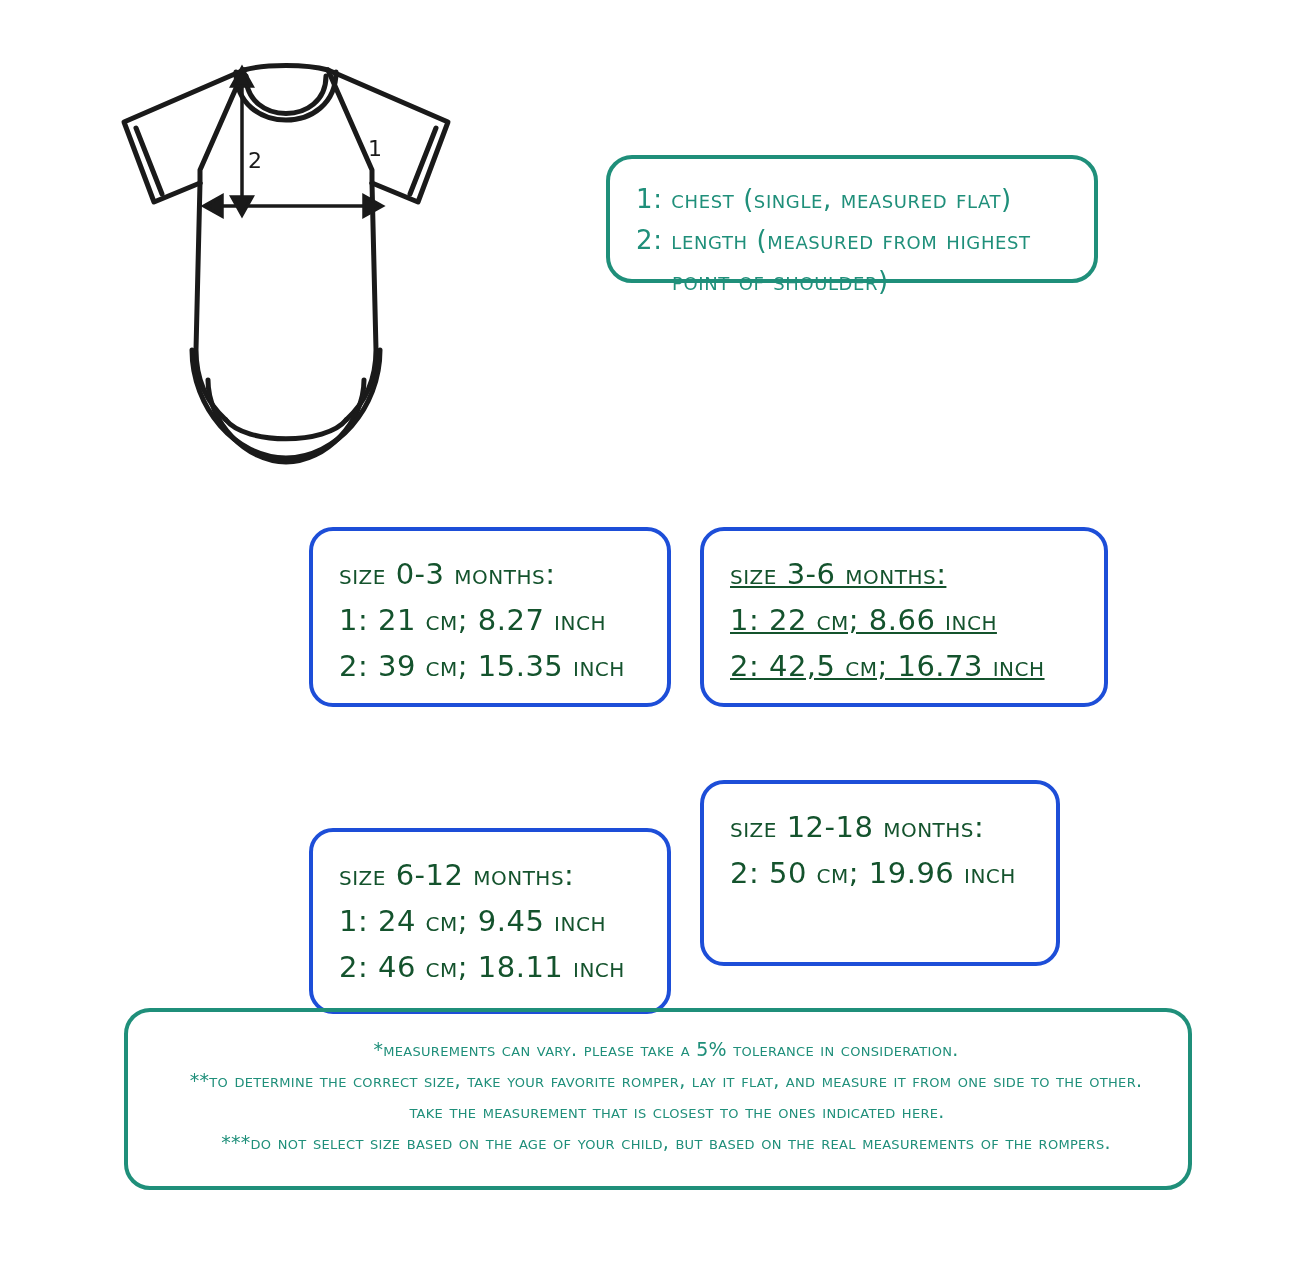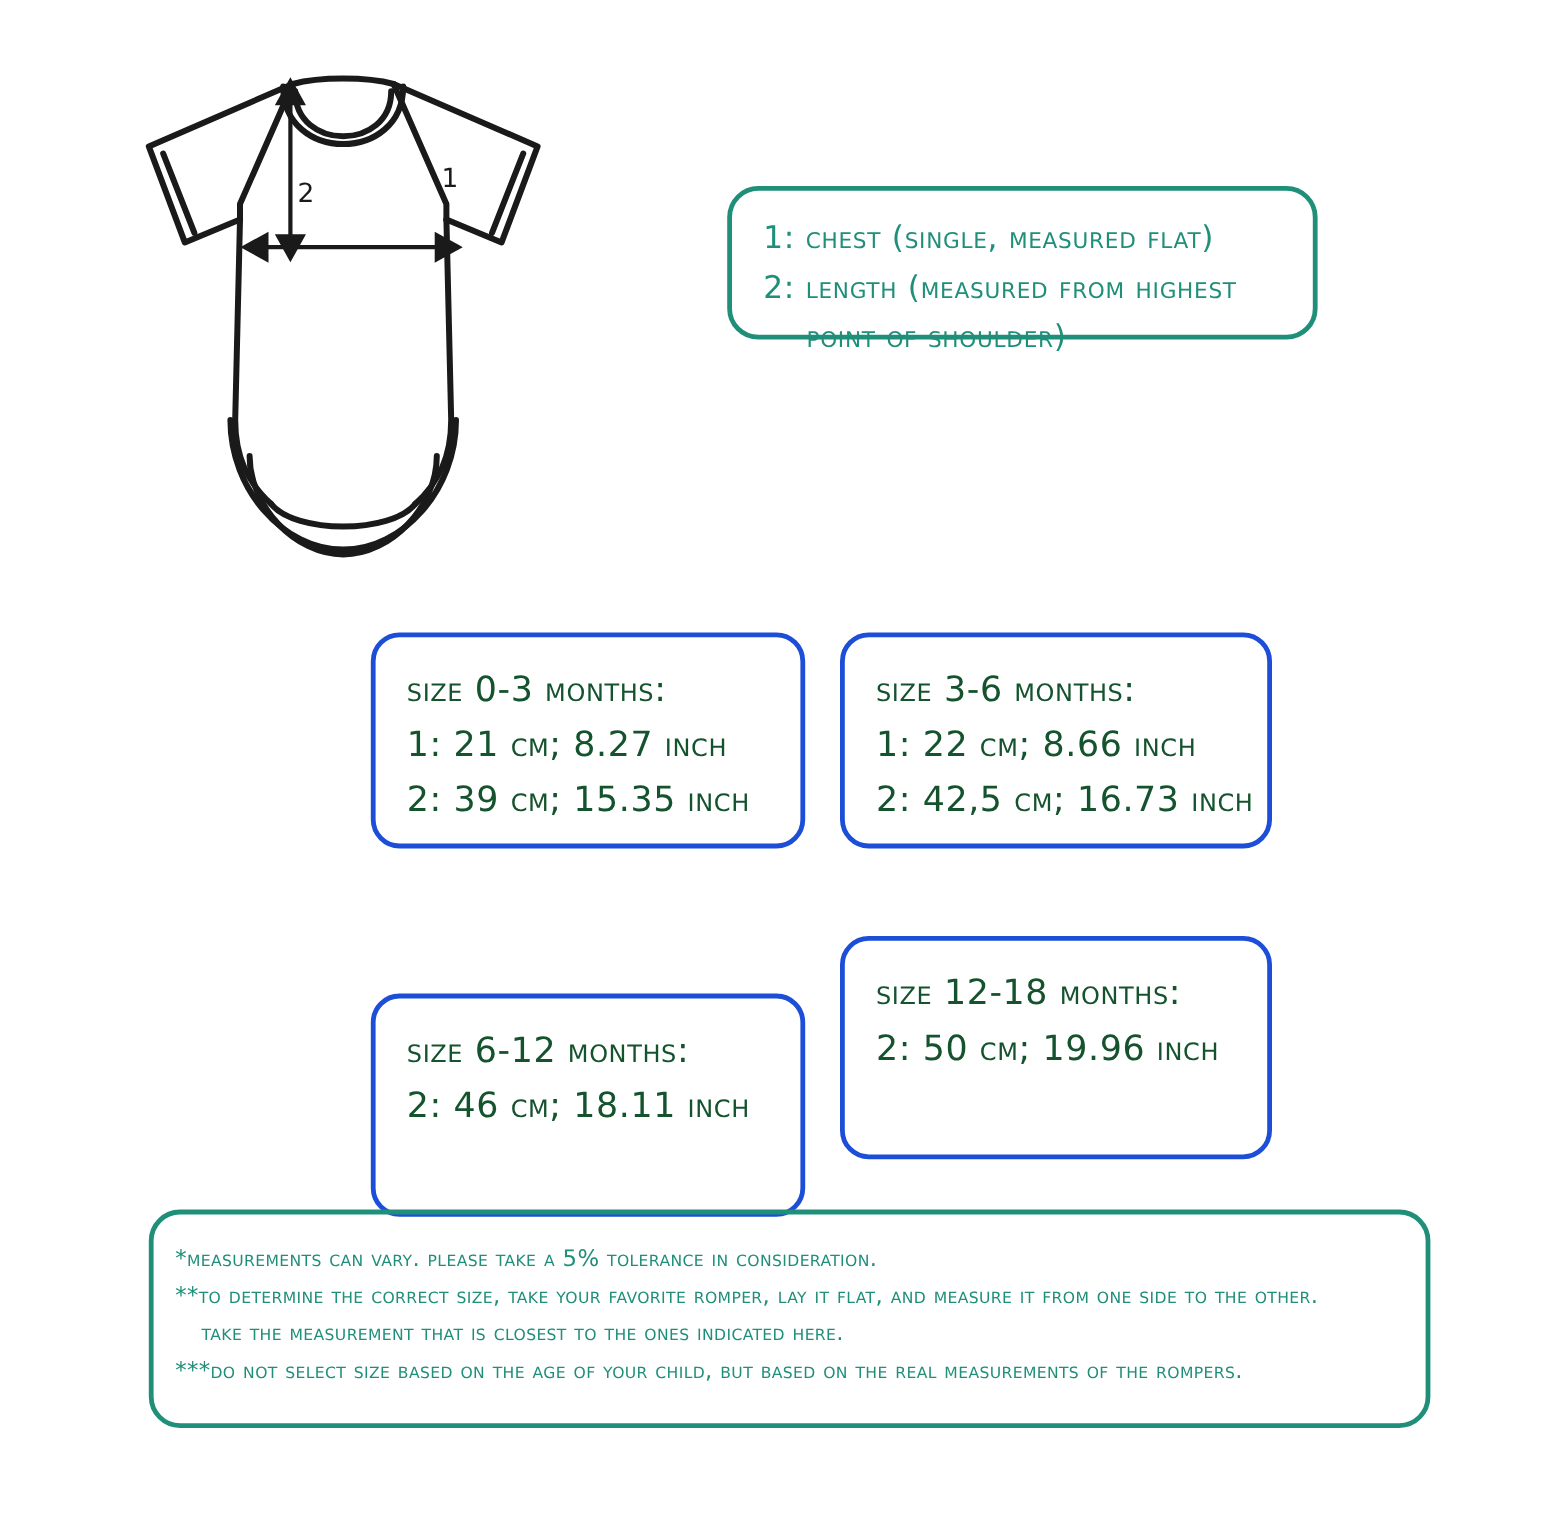--- a/index.html
+++ b/index.html
@@ -73,36 +73,37 @@
   .size-card .row {
     font-size: 29px;
     line-height: 46px;
     font-variant: small-caps;
     text-transform: lowercase;
     letter-spacing: 0.5px;
     white-space: nowrap;
   }
 
   #card-0-3  { left: 309px; top: 527px; width: 362px; height: 180px; }
-  #card-3-6  { left: 700px; top: 527px; width: 360px; height: 180px; }
+  #card-3-6  { left: 700px; top: 527px; width: 408px; height: 180px; text-decoration: underline; }
   #card-6-12 { left: 309px; top: 780px; width: 362px; height: 186px; margin-top: 48px; }
   #card-12-18{ left: 700px; top: 780px; width: 360px; height: 186px; }
 
   
   .notes-box {
     position: absolute;
     left: 124px;
     top: 1008px;
     width: 1068px;
     height: 182px;
     box-sizing: border-box;
     border: 4px solid #1f8f7a;
     border-radius: 26px;
-    padding: 22px 28px 0 18px;
+    padding: 22px 28px 0 44px;
     color: #1f8f7a;
+    text-align: center;
   }
   .notes-box .note {
     font-size: 19px;
     line-height: 31px;
     font-variant: small-caps;
     text-transform: lowercase;
     letter-spacing: 0.3px;
     white-space: nowrap;
   }
   .notes-box .note.indent { padding-left: 22px; }
@@ -168,20 +169,21 @@
   </div>
 
   <div class="size-card" id="card-3-6">
     <div class="title">Size 3-6 months:</div>
     <div class="row">1: 22 cm; 8.66 inch</div>
     <div class="row">2: 42,5 cm; 16.73 inch</div>
   </div>
 
   <div class="size-card" id="card-6-12">
     <div class="title">Size 6-12 months:</div>
+    <div class="row">1: 24 cm; 9.45 inch</div>
     <div class="row">2: 46 cm; 18.11 inch</div>
   </div>
 
   <div class="size-card" id="card-12-18">
     <div class="title">Size 12-18 months:</div>
     <div class="row">2: 50 cm; 19.96 inch</div>
   </div>
 
   <div class="notes-box">
     <div class="note">*Measurements can vary. Please take a 5% tolerance in consideration.</div>

